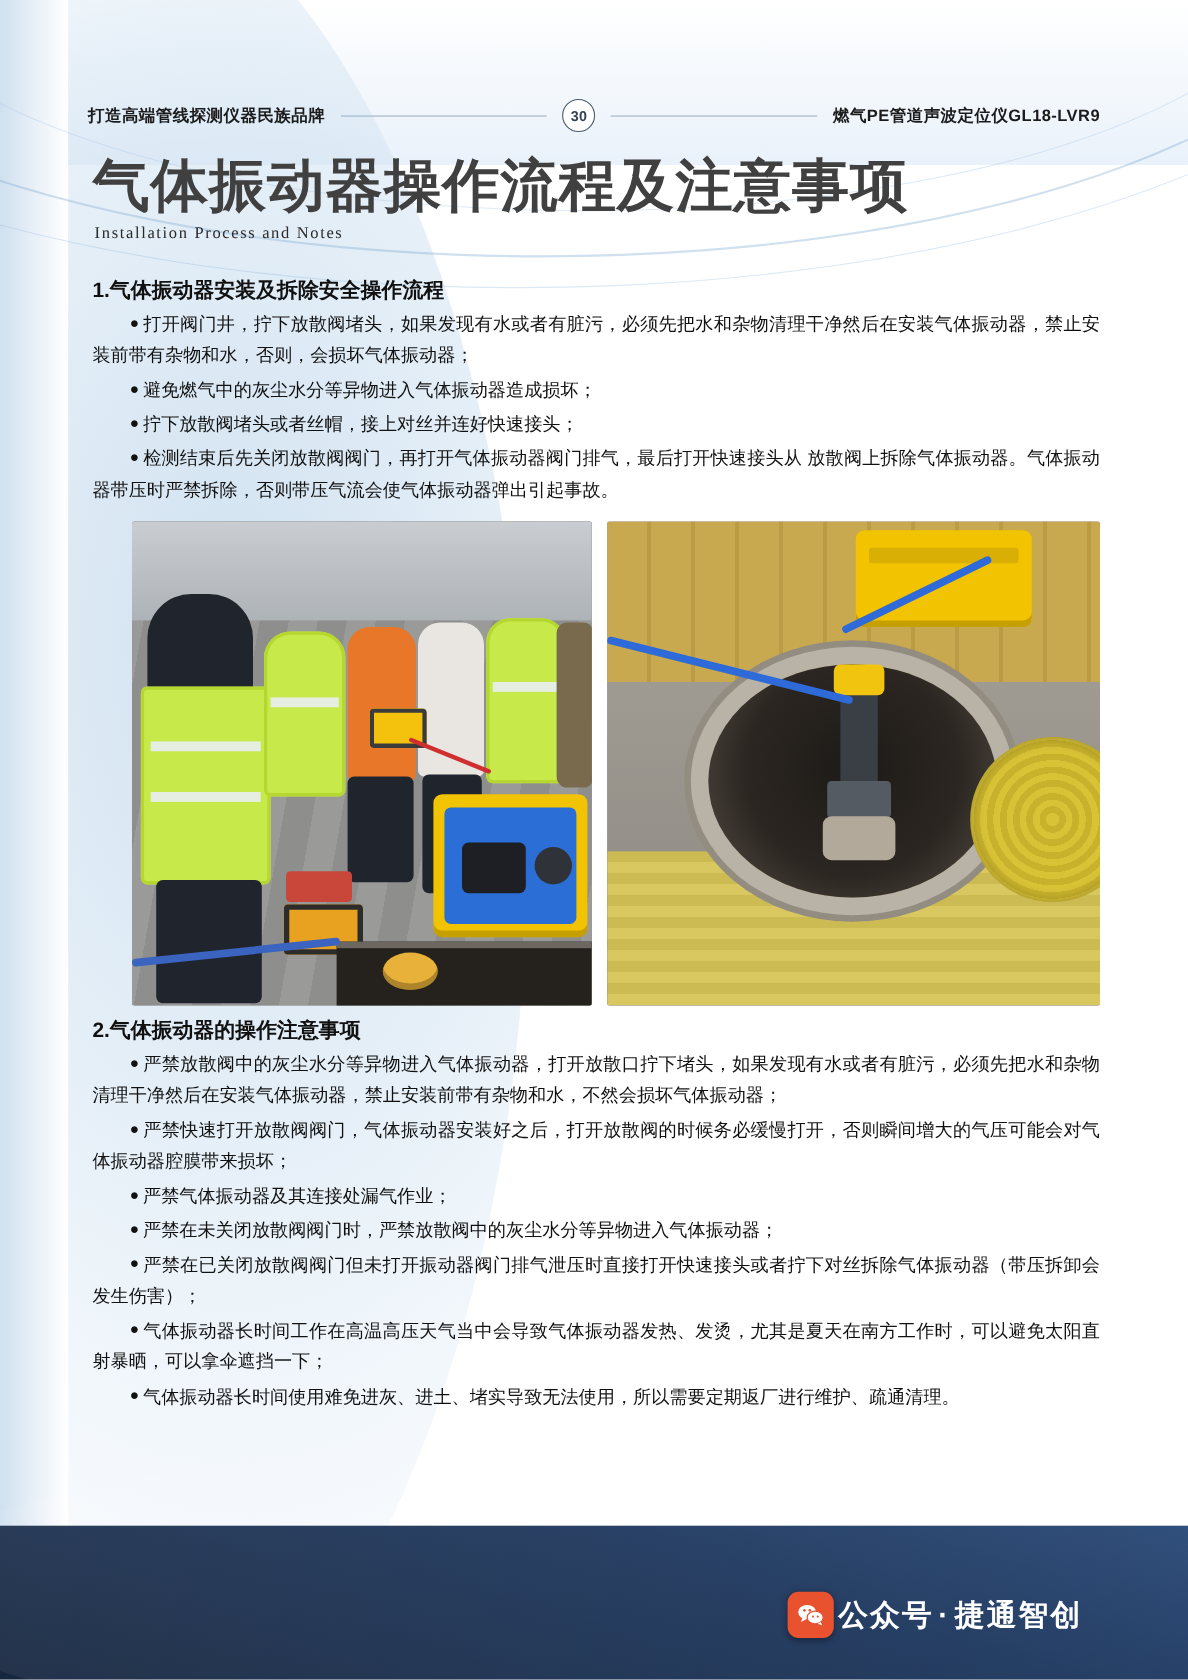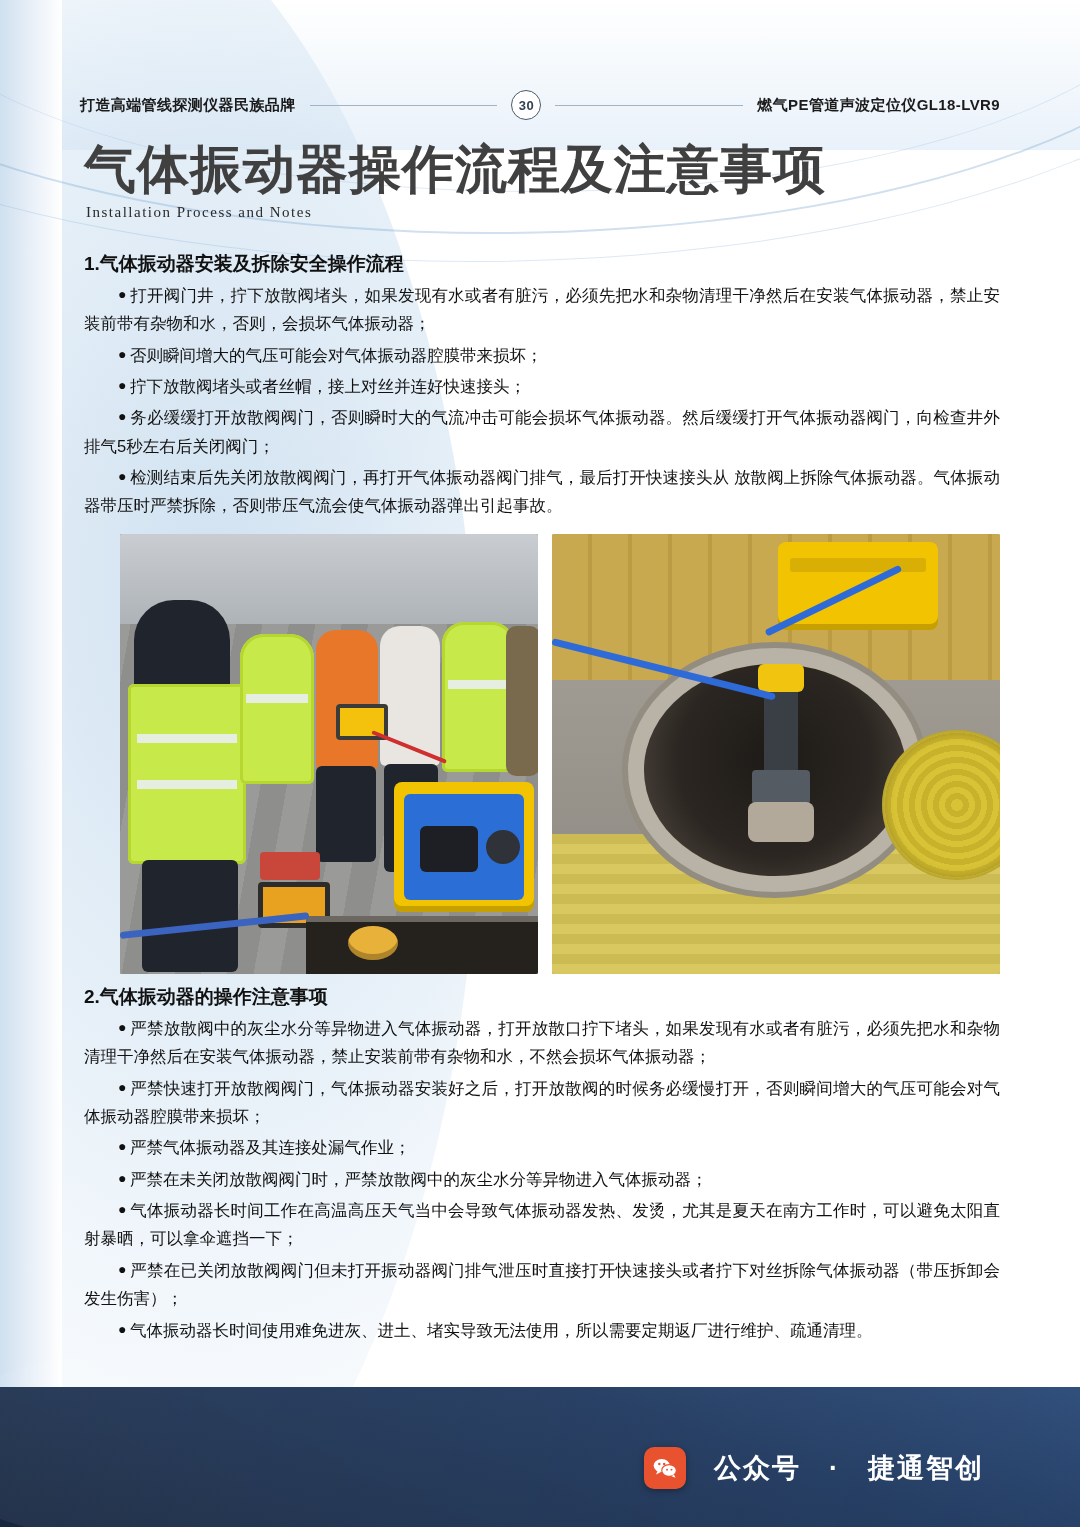--- a/index.html
+++ b/index.html
@@ -115,21 +115,21 @@
   }
   .device{position:absolute;background:#3a3f46;border-radius:3px;}
   .device-cap{position:absolute;background:#f1c40f;border-radius:3px;}
   .hose{position:absolute;height:7px;background:#2f6bd8;border-radius:4px;transform-origin:left center;}
   .brick{position:absolute;background:repeating-linear-gradient(90deg,#c9a94f 0 36px,#bb9b43 36px 40px);}
   .tile{position:absolute;background:repeating-linear-gradient(0deg,#d8c85f 0 10px,#cbbb52 10px 20px);}
 
   
   .brand{
     position:absolute;z-index:4;right:96px;bottom:38px;
-    display:flex;align-items:center;gap:28px;color:#ffffff;
+    display:flex;align-items:center;gap:4px;color:#ffffff;
   }
   .brand-logo{
     width:42px;height:42px;border-radius:10px;background:#e8522f;
     display:flex;align-items:center;justify-content:center;
     box-shadow:0 2px 6px rgba(0,0,0,.35);
   }
   .brand-logo svg{width:26px;height:26px;}
   .brand-text{font-size:27px;font-weight:bold;letter-spacing:2px;}
 </style>
 </head>
@@ -159,27 +159,24 @@
 
   <h1 class="title">气体振动器操作流程及注意事项</h1>
   <div class="subtitle">Installation Process and Notes</div>
 
   <div class="section-head">1.气体振动器安装及拆除安全操作流程</div>
 
   <p class="para">
     <span class="bullet">●</span><span>打开阀门井，拧下放散阀堵头，如果发现有水或者有脏污，必须先把水和杂物清理干净然后在安装气体振动器，禁止安装前带有杂物和水，否则，会损坏气体振动器；</span>
   </p>
   <p class="para">
-    <span class="bullet">●</span><span>否则瞬间增大的气压可能会对气体振动器腔膜带来损坏；</span>
+    <span class="bullet">●</span><span>避免燃气中的灰尘水分等异物进入气体振动器造成损坏；</span>
   </p>
   <p class="para">
     <span class="bullet">●</span><span>拧下放散阀堵头或者丝帽，接上对丝并连好快速接头；</span>
-  </p>
-  <p class="para">
-    <span class="bullet">●</span><span>务必缓缓打开放散阀阀门，否则瞬时大的气流冲击可能会损坏气体振动器。然后缓缓打开气体振动器阀门，向检查井外排气5秒左右后关闭阀门；</span>
   </p>
   <p class="para">
     <span class="bullet">●</span><span>检测结束后先关闭放散阀阀门，再打开气体振动器阀门排气，最后打开快速接头从 放散阀上拆除气体振动器。气体振动器带压时严禁拆除，否则带压气流会使气体振动器弹出引起事故。</span>
   </p>
 
   <div class="photos">
 
     <div class="photo left">
       <div class="p-ground"></div>
 
@@ -249,24 +246,24 @@
   <p class="para">
     <span class="bullet">●</span><span>严禁快速打开放散阀阀门，气体振动器安装好之后，打开放散阀的时候务必缓慢打开，否则瞬间增大的气压可能会对气体振动器腔膜带来损坏；</span>
   </p>
   <p class="para">
     <span class="bullet">●</span><span>严禁气体振动器及其连接处漏气作业；</span>
   </p>
   <p class="para">
     <span class="bullet">●</span><span>严禁在未关闭放散阀阀门时，严禁放散阀中的灰尘水分等异物进入气体振动器；</span>
   </p>
   <p class="para">
+    <span class="bullet">●</span><span>严禁在已关闭放散阀阀门但未打开振动器阀门排气泄压时直接打开快速接头或者拧下对丝拆除气体振动器（带压拆卸会发生伤害）；</span>
+  </p>
+  <p class="para">
     <span class="bullet">●</span><span>气体振动器长时间工作在高温高压天气当中会导致气体振动器发热、发烫，尤其是夏天在南方工作时，可以避免太阳直射暴晒，可以拿伞遮挡一下；</span>
-  </p>
-  <p class="para">
-    <span class="bullet">●</span><span>严禁在已关闭放散阀阀门但未打开振动器阀门排气泄压时直接打开快速接头或者拧下对丝拆除气体振动器（带压拆卸会发生伤害）；</span>
   </p>
   <p class="para">
     <span class="bullet">●</span><span>气体振动器长时间使用难免进灰、进土、堵实导致无法使用，所以需要定期返厂进行维护、疏通清理。</span>
   </p>
 </div>
 
 <div class="brand">
   <span class="brand-logo">
     <svg viewBox="0 0 32 32" aria-hidden="true">
       <ellipse cx="12" cy="13" rx="10" ry="8" fill="#ffffff"></ellipse>

